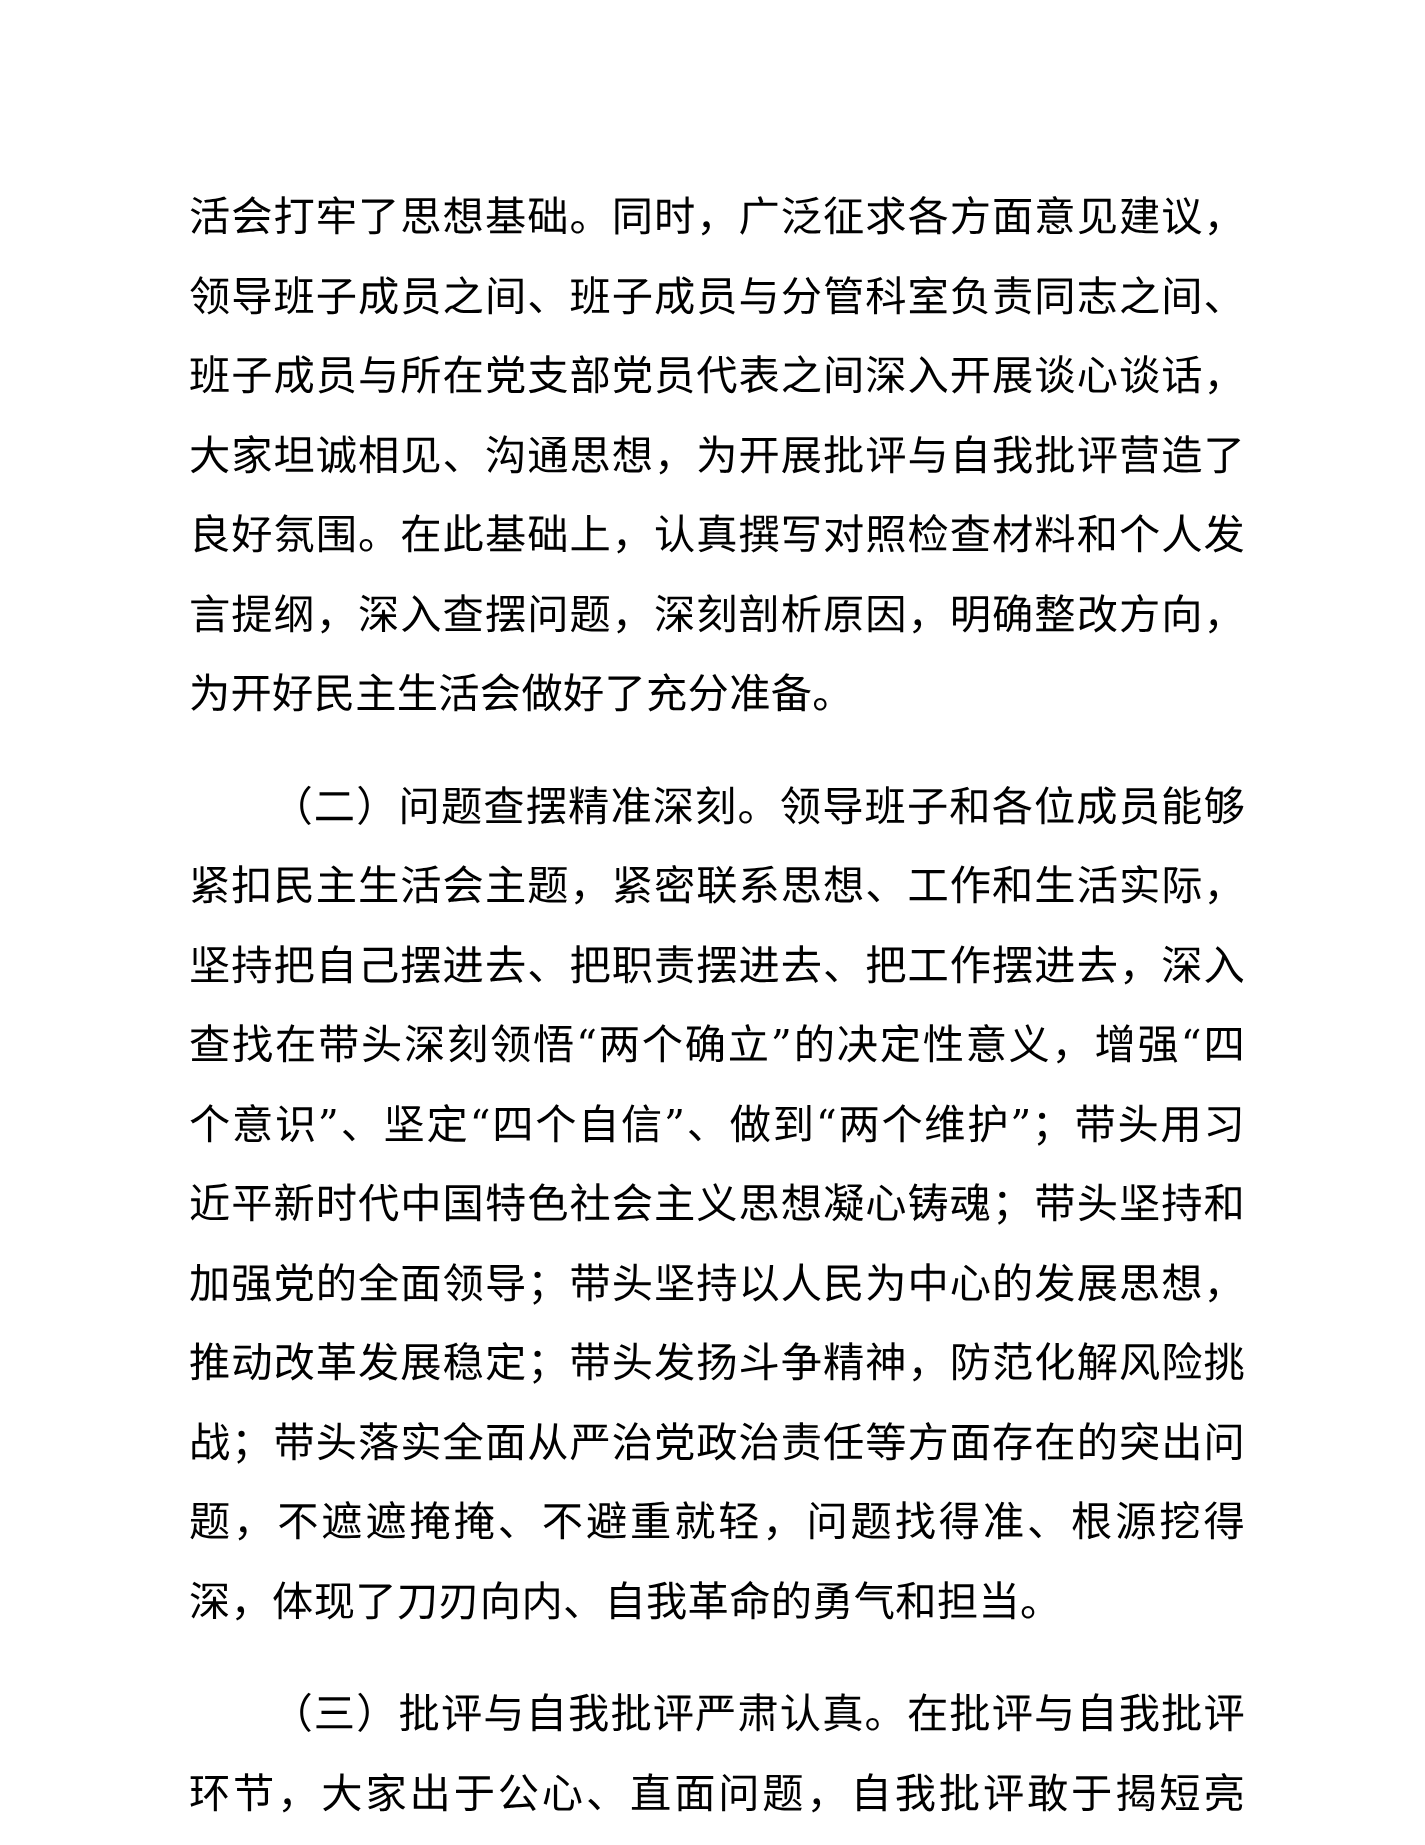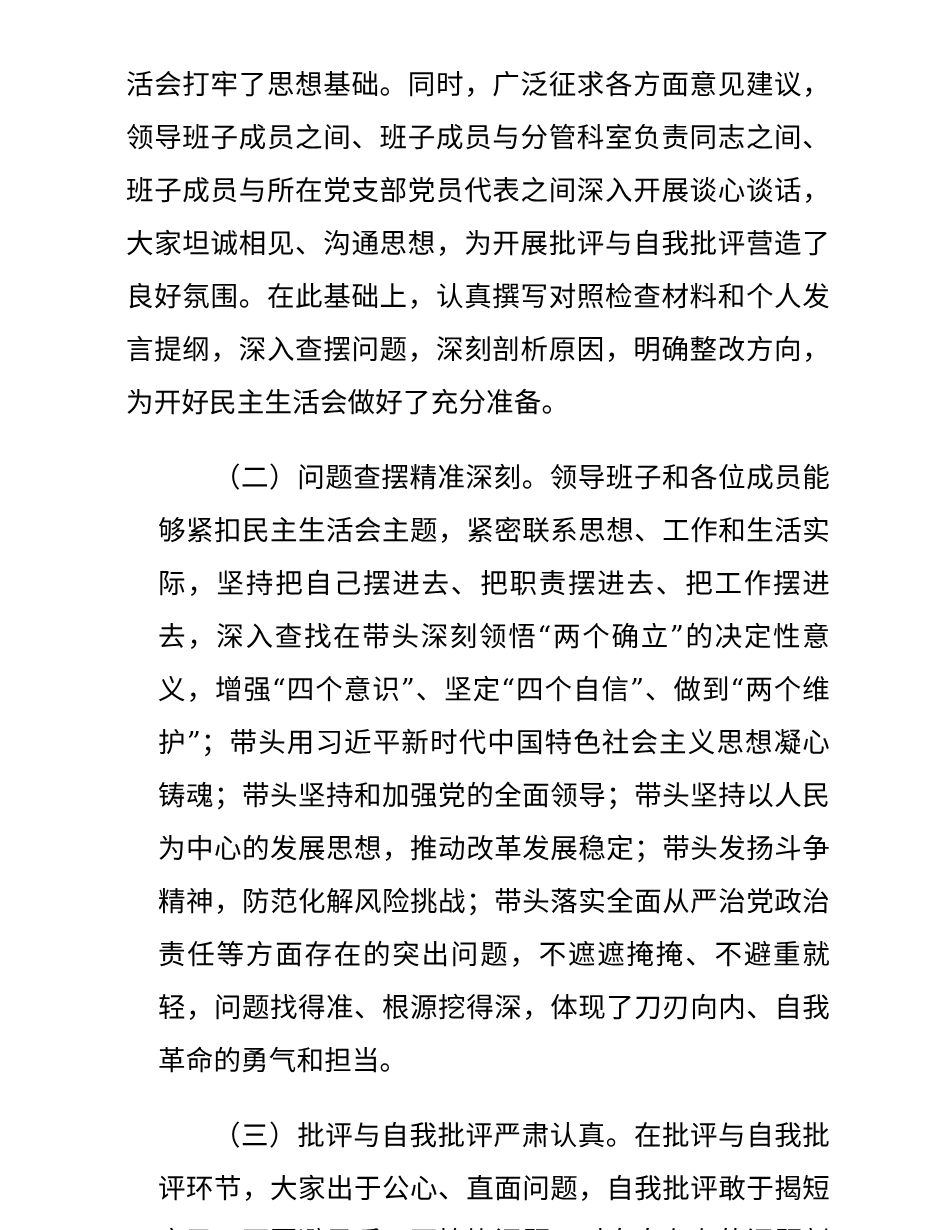--- a/index.html
+++ b/index.html
@@ -7,39 +7,38 @@
     margin: 0;
     padding: 0;
     background: #ffffff;
   }
   .page {
     position: relative;
     width: 950px;
     height: 1230px;
     background: #ffffff;
     box-sizing: border-box;
-    padding: 58px 120px 90px 126px;
+    padding: 119px 120px 90px 126px;
     font-family: "DejaVu Serif", "Liberation Serif", serif;
     color: #000000;
     overflow: hidden;
   }
   .doc-body {
     font-size: 27.5px;
     line-height: 53px;
     text-align: justify;
     text-justify: inter-ideograph;
     letter-spacing: 0.2px;
   }
   .para {
     margin: 0 0 12px 0;
     text-indent: 0;
   }
   .para.indent {
     text-indent: 2em;
-    margin-left: 32px;
   }
   .para.first {
     margin-top: 0;
   }
   .spacer {
     height: 10px;
   }
 </style>
 </head>
 <body>

